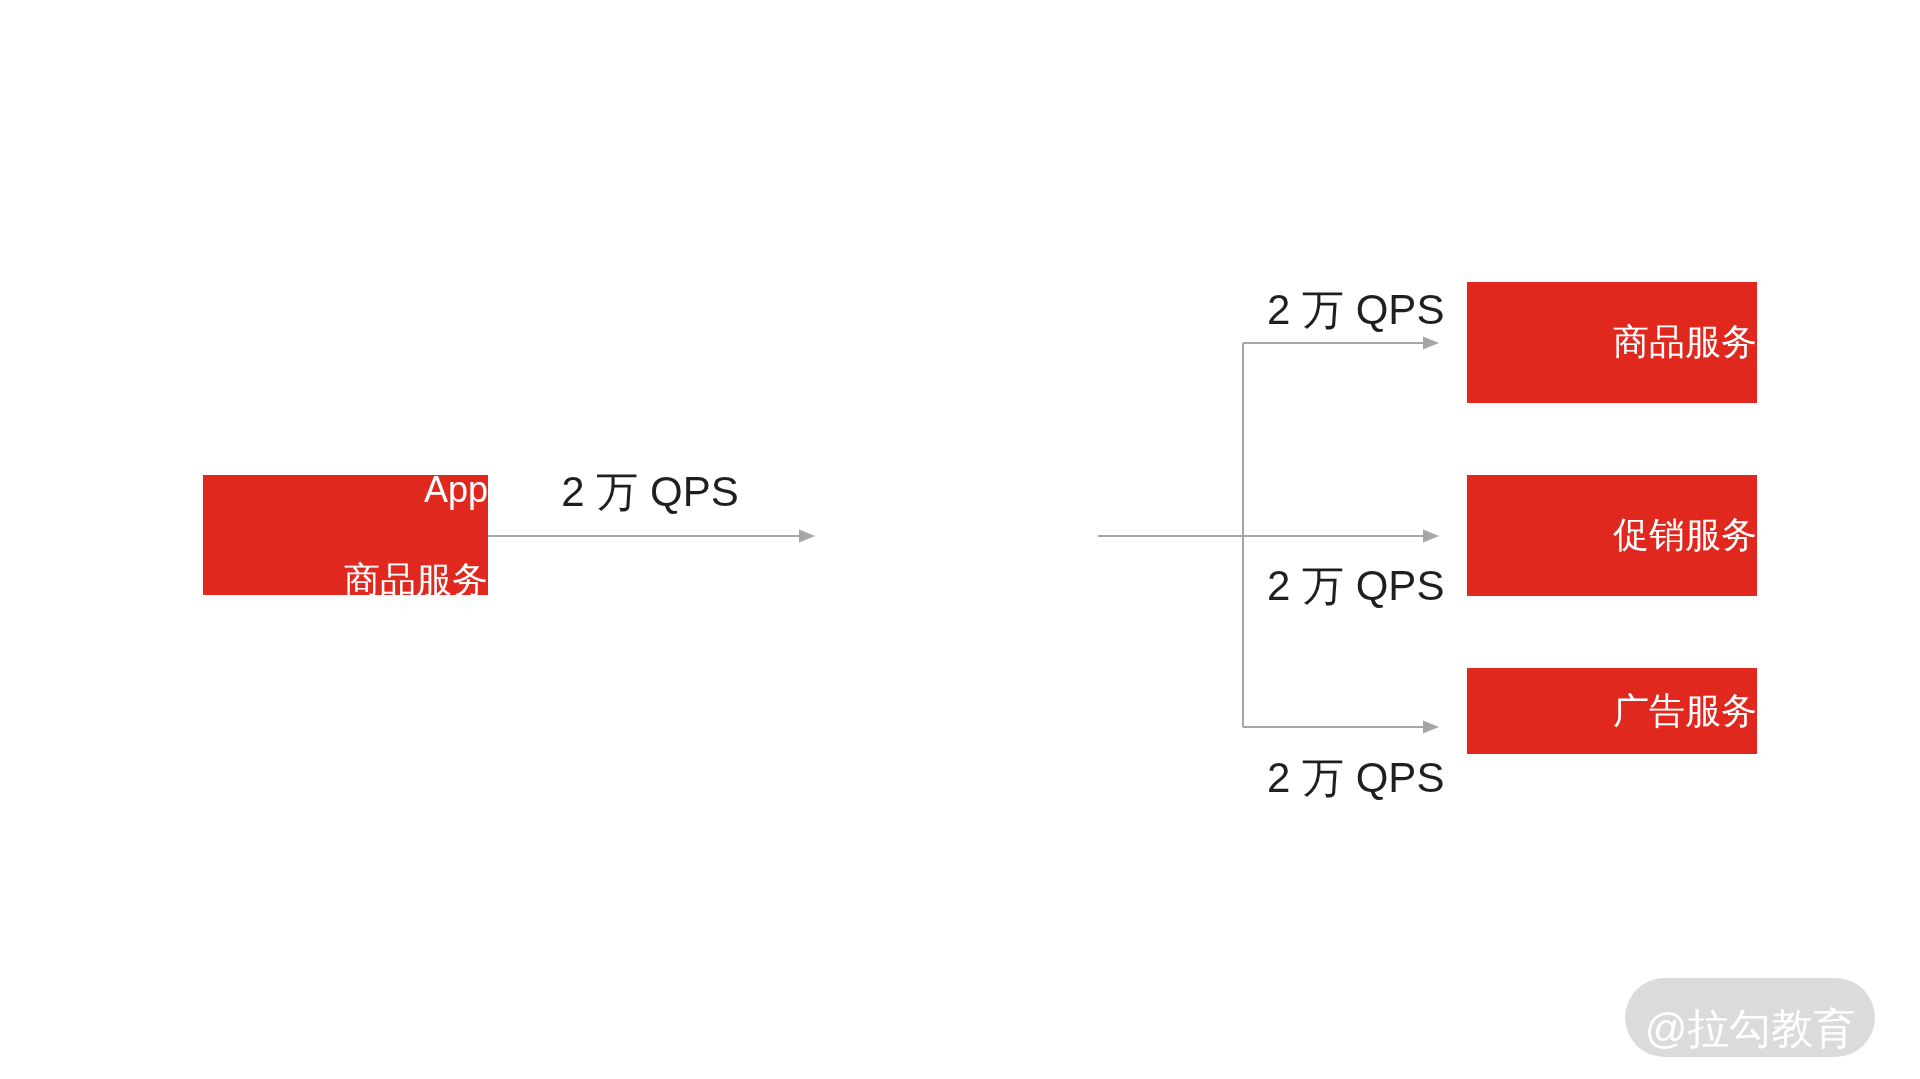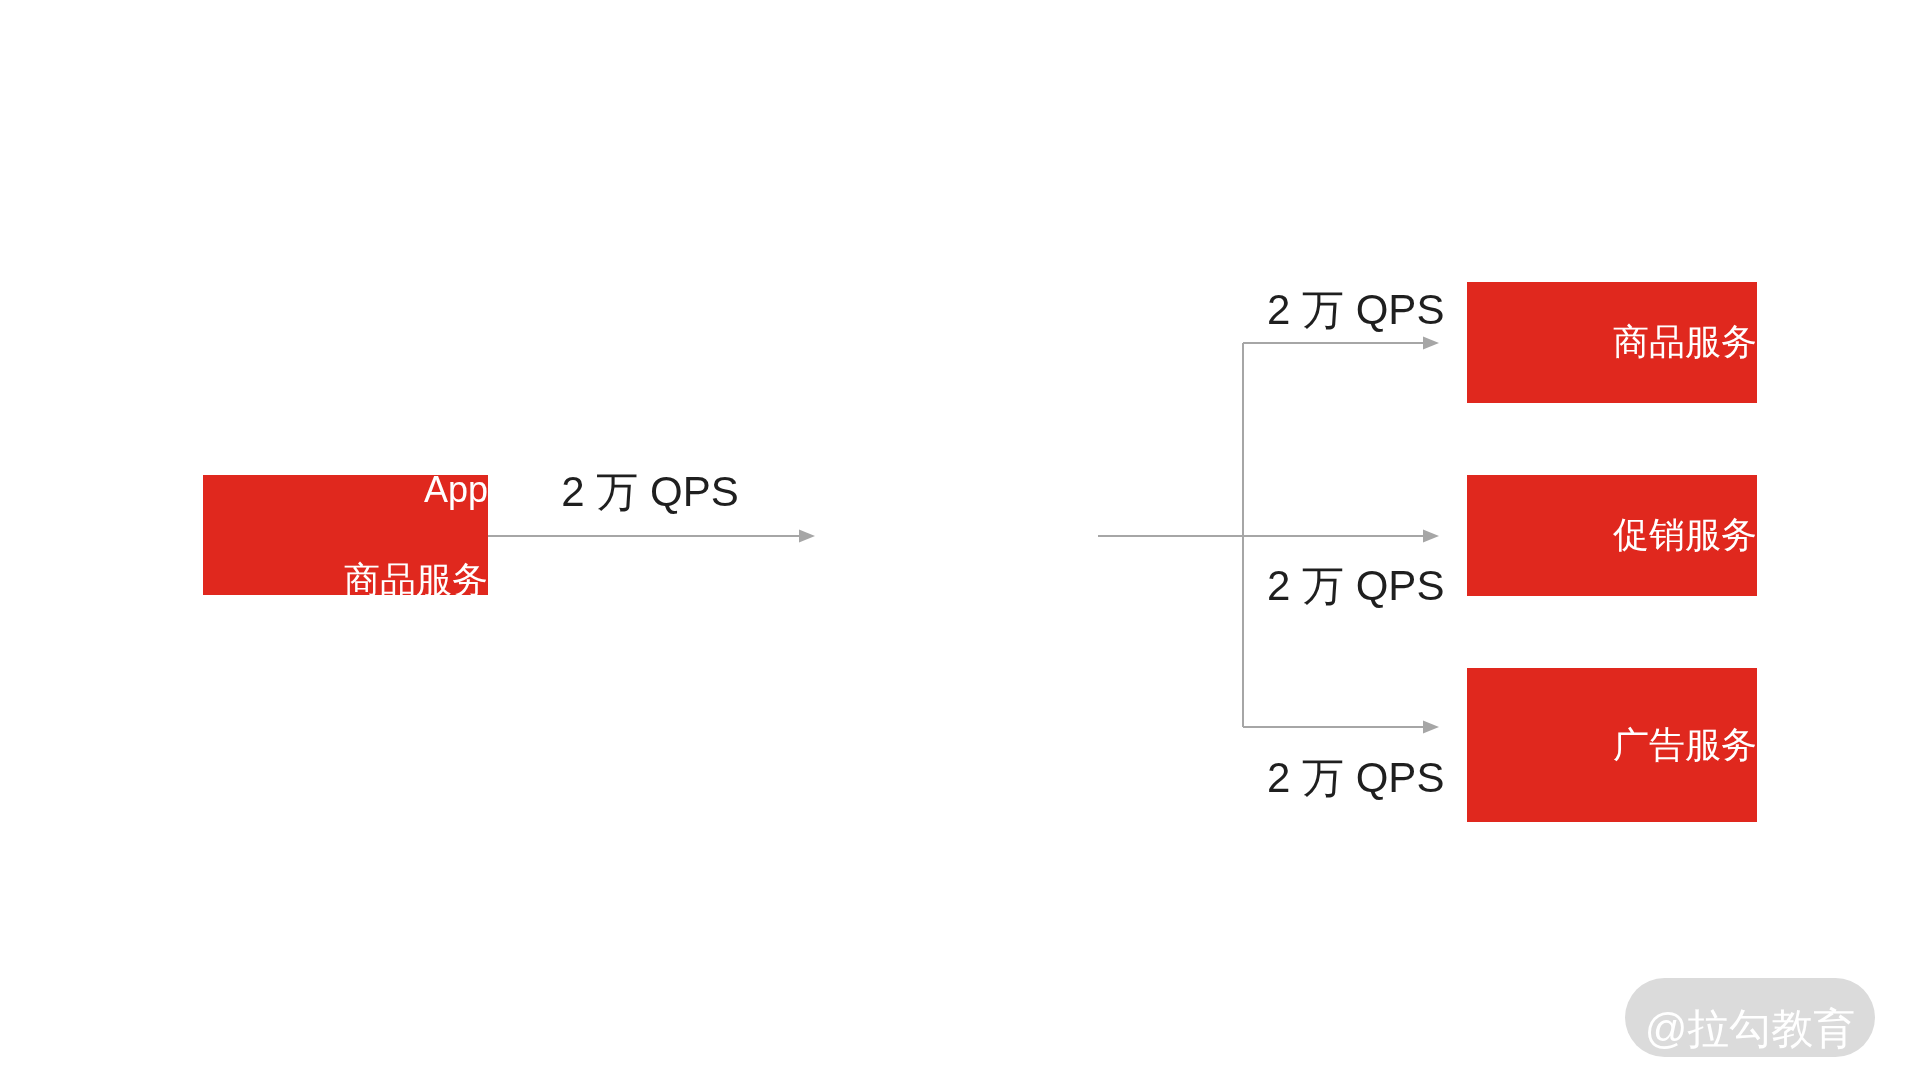--- a/index.html
+++ b/index.html
@@ -33,21 +33,21 @@
     color:var(--node-text);
     display:flex;flex-direction:column;
     align-items:flex-end;justify-content:center;
     font-size:36px;line-height:1.28;
     text-align:center;white-space:nowrap;margin-left:28px;
   }
   .node-app   {left:175px; top:475px; width:285px; height:120px;gap:44px;}
   .node-gw    {left:815px; top:474px; width:283px; height:122px;}
   .node-prod  {left:1439px;top:282px; width:290px; height:121px;}
   .node-promo {left:1439px;top:475px; width:290px; height:121px;}
-  .node-ad    {left:1439px;top:668px; width:290px; height:154px;}
+  .node-ad    {left:1439px;top:668px; width:290px; height:86px;}
   .edge-label{
     position:absolute;
     color:var(--label-text);
     font-size:42px;font-weight:400;
     white-space:nowrap;
   }
   .edge-label-1{left:500px; top:464px; width:300px; text-align:center;}
   .edge-label-2{left:1267px;top:282px;}
   .edge-label-3{left:1267px;top:558px;}
   .edge-label-4{left:1267px;top:750px;}

